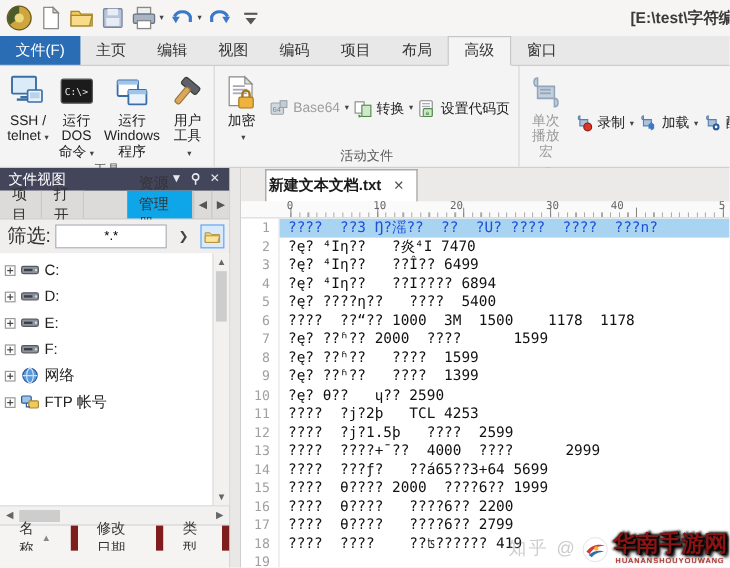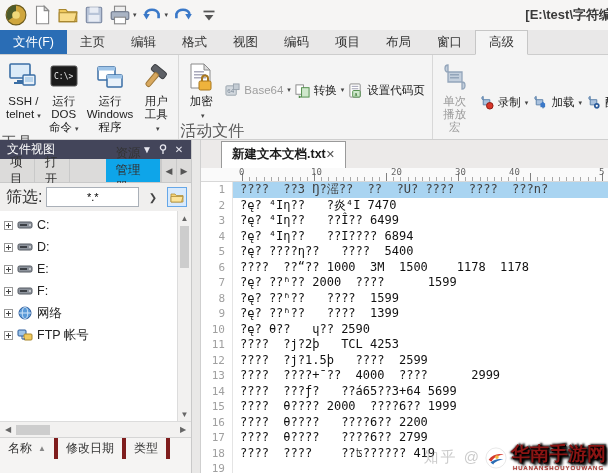--- a/index.html
+++ b/index.html
@@ -17,21 +17,21 @@
   
   .menubar { height:25px; background:#e9e8e8; display:flex; align-items:stretch; border-bottom:1px solid #cdcdcd; flex:none; font-size:12.5px; }
   .mi { display:flex; align-items:center; padding:0 13px; color:#333; cursor:default; }
   .mi.accent { background:#2a6db5; color:#fff; }
   .mi.active { background:#f4f4f4; border:1px solid #c6c6c6; border-bottom:1px solid #f4f4f4; margin-bottom:-1px; }
 
   
   .ribbon { height:85px; background:#f4f4f4; border-bottom:1px solid #cfcfcf; display:flex; flex:none; }
   .ribbon-group { display:flex; flex-direction:column; border-right:1px solid #d8d8d8; padding:1px 1px 0 1px; }
   .rg-items { flex:1; display:flex; align-items:stretch; padding:2px 2px 0 2px; gap:1px; }
-  .rg-label { height:16px; text-align:left; font-size:16px; color:#5a5a5a; line-height:15px; }
+  .rg-label { height:16px; text-align:center; font-size:11px; color:#5a5a5a; line-height:15px; }
   .rbtn-large { display:flex; flex-direction:column; align-items:center; justify-content:flex-start; padding:2px 3px 0 3px; font-size:11.5px; line-height:13px; color:#222; text-align:center; }
   .rbtn-large .ric { width:32px; height:32px; margin:1px 0 2px 0; }
   .rbtn-large.disabled { color:#9a9a9a;justify-content:flex-end; }
   .rbtn-large .l2 .dd { font-size:7px; color:#444; margin-left:3px; }
   .rbtn-large.disabled .l2 .dd { color:#aaa; }
   .rstack { display:flex; flex-direction:row; justify-content:space-between; padding:3px 2px 4px 2px; }
   .rbtn-small { display:flex; align-items:center; gap:4px; font-size:11.5px; color:#222; padding:1px 2px; white-space:nowrap; }
   .rbtn-small.disabled { color:#9d9d9d; }
   .rbtn-small .ric { width:15px; height:15px; flex:none; }
   .rbtn-small .dd { font-size:7px; color:#444; }
@@ -67,47 +67,47 @@
   .tree-label { font-size:12.5px; color:#222; white-space:nowrap; }
   .vscroll { width:14px; flex:none; background:#f2f1f0; border-left:1px solid #dcdcdc; display:flex; flex-direction:column; }
   .vscroll .arr { height:14px; display:flex; align-items:center; justify-content:center; font-size:8px; color:#666; }
   .vscroll .thumb { height:42px; margin:1px 2px; background:#cdcdcd; }
   .vscroll .track { flex:1; }
   .hscroll { height:16px; flex:none; background:#f2f1f0; border-top:1px solid #dcdcdc; display:flex; align-items:center; }
   .hscroll .arr { width:16px; text-align:center; font-size:8px; color:#666; }
   .hscroll .thumb { width:34px; height:10px; background:#cdcdcd; }
   .hscroll .track { flex:1; }
   .sb-cols { height:22px; flex:none; background:#f5f4f3; border-top:1px solid #d5d5d5; display:flex; align-items:center; font-size:12px; color:#333; }
-  .sb-col { padding:0 8px; display:flex; align-items:center; gap:6px; border-right:4px solid #7f1d1d; height:100%; }
+  .sb-col { padding:0 16px; display:flex; align-items:center; gap:6px; border-right:6px solid #7f1d1d; height:100%; }
   .sb-col .sort { font-size:8px; color:#888; }
   .sb-colspacer { flex:1; }
   .sb-bottom { height:14px; background:#f5f4f3; flex:none; }
 
   
   .splitter { width:9px; flex:none; background:#e9e8e7; border-right:1px solid #cfcfcf; }
 
   
   .editor { flex:1; display:flex; flex-direction:column; min-width:0; background:#fff; position:relative; }
   .tabbar { height:28px; background:#eceae9; display:flex; align-items:flex-end; padding-left:20px; flex:none; }
-  .etab { display:flex; align-items:center; background:#fff; border:1px solid #9a9a9a; border-bottom:none; padding:4px 10px 5px 10px; font-size:12.5px; font-weight:bold; color:#1a1a1a; }
+  .etab { display:flex; align-items:center; gap:10px; background:#fff; border:1px solid #9a9a9a; border-bottom:none; padding:4px 10px 5px 2px; font-size:12.5px; font-weight:bold; color:#1a1a1a; }
   .etab .close { font-weight:normal; font-size:11px; color:#555; }
   .ruler { height:14px; background:#fafafa; border-bottom:1px solid #d8d8d8; position:relative; flex:none;
     background-image:
       repeating-linear-gradient(90deg,#808080 0 1px,transparent 1px 72px),
       repeating-linear-gradient(90deg,#a8a8a8 0 1px,transparent 1px 7.2px);
     background-size:auto 8px, auto 4px;
     background-repeat:repeat-x;
     background-position:41px bottom, 41px bottom; }
   .ruler::before { content:""; position:absolute; left:0; top:0; bottom:0; width:40px; background:#fafafa; }
   .ruler span { position:absolute; top:-1px; font-size:9px; color:#666; font-family:"DejaVu Sans Mono",monospace; }
   .code { flex:1; overflow:hidden; font-family:"DejaVu Sans Mono",monospace; font-size:12px; }
   .code-line { display:flex; height:15.5px; line-height:15.5px; }
   .code-line .ln { width:32px; flex:none; text-align:right; padding-right:7px; color:#a0a0a0; font-size:11px; border-right:1px solid #e4e4e4; background:#fff; }
   .code-line .lt { flex:1; white-space:pre; padding-left:7px; color:#111; }
-  .code-line.sel .lt { background:#a9d4f1; color:#404040; }
+  .code-line.sel .lt { background:#a9d4f1; color:#1d4ed8; }
 
   
   .watermark { position:absolute; right:2px; bottom:2px; display:flex; align-items:center; gap:4px; pointer-events:none; }
   .wm-prefix { font-size:15px; color:rgba(140,140,140,0.45); letter-spacing:2px; }
   .wm-logo { width:22px; height:22px; }
   .wm-logo svg { width:100%; height:100%; }
   .wm-right { display:flex; flex-direction:column; align-items:center; line-height:1; }
   .wm-name { font-size:19px; font-weight:bold; color:#8a1413;
     text-shadow:1px 1px 0 #000,2px 2px 2px #000,-1px 1px 2px #000,2px -1px 2px #000,3px 3px 3px #000; }
   .wm-sub { font-size:6px; color:#c03028; letter-spacing:1px; margin-top:2px; text-shadow:0 0 1px #400; }
@@ -173,27 +173,26 @@
           </svg>
         </div>
       </div>
     <div class="title-text">[E:\test\字符编</div>
   </div>
 
   <div class="menubar" id="menubar">
       <div class="mi accent">文件(F)</div>
       <div class="mi">主页</div>
       <div class="mi">编辑</div>
-      <div class="mi">格式</div>
       <div class="mi">视图</div>
       <div class="mi">编码</div>
       <div class="mi">项目</div>
       <div class="mi">布局</div>
+      <div class="mi active">高级</div>
       <div class="mi">窗口</div>
-      <div class="mi active">高级</div>
     </div>
 
   <div class="ribbon" id="ribbon">
       <div class="ribbon-group">
         <div class="rg-items">
           <div class="rbtn-large">
             <div class="ric">
               <svg viewBox="0 0 32 32">
                 <rect x="3" y="3" width="20" height="14" rx="1" fill="#dcebf8" stroke="#3a6ea5" stroke-width="1.6"></rect>
                 <rect x="10" y="19" width="6" height="2" fill="#3a6ea5"></rect>
@@ -517,21 +516,21 @@
     <div class="editor">
       <div class="tabbar">
         <div class="etab">
           <span>新建文本文档.txt</span>
           <span class="close">✕</span>
         </div>
       </div>
       <div class="ruler" id="ruler">
           <span style="left: 38px;">0</span>
           <span style="left: 110px;">10</span>
-          <span style="left: 190px;">20</span>
+          <span style="left: 174px;">20</span>
           <span style="left: 254px;">30</span>
           <span style="left: 308px;">40</span>
           <span style="left: 398px;">5</span>
         </div>
       <div class="code" id="code">
           <div class="code-line sel">
             <span class="ln">1</span>
             <span class="lt">????  ??3 Ŋ?滛??  ??  ?U? ????  ????  ???n?</span>
           </div>
           <div class="code-line">

